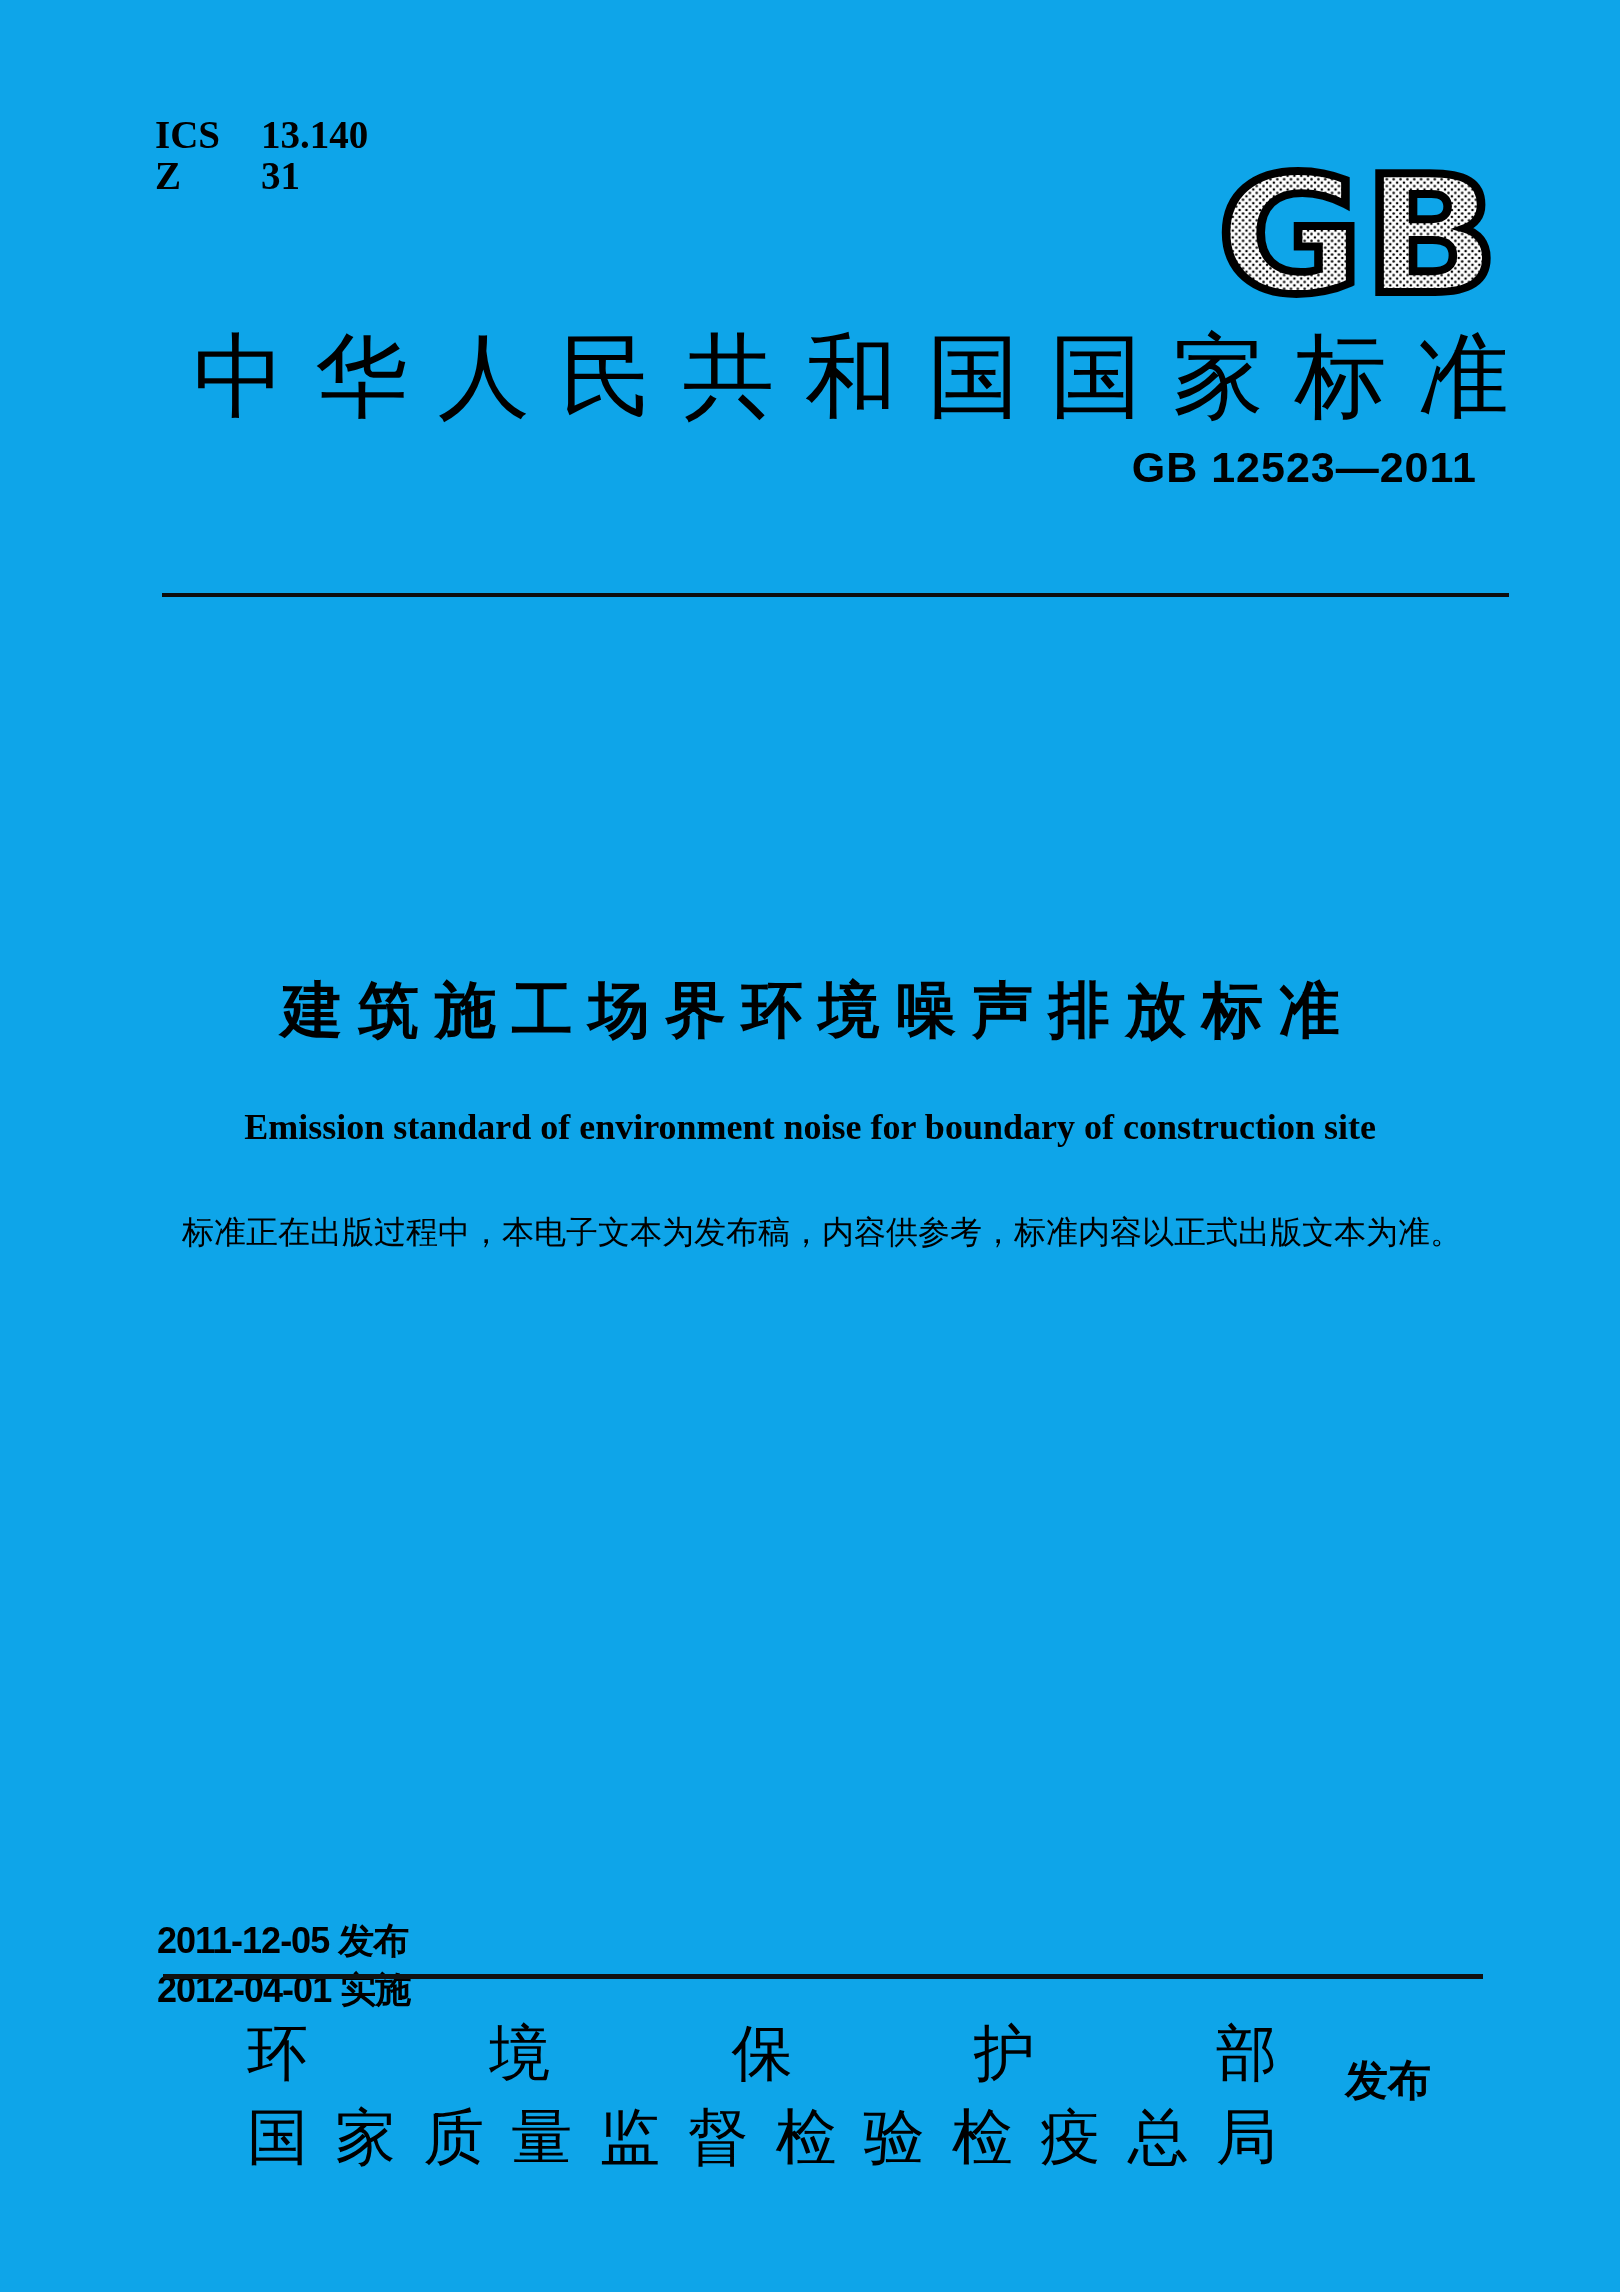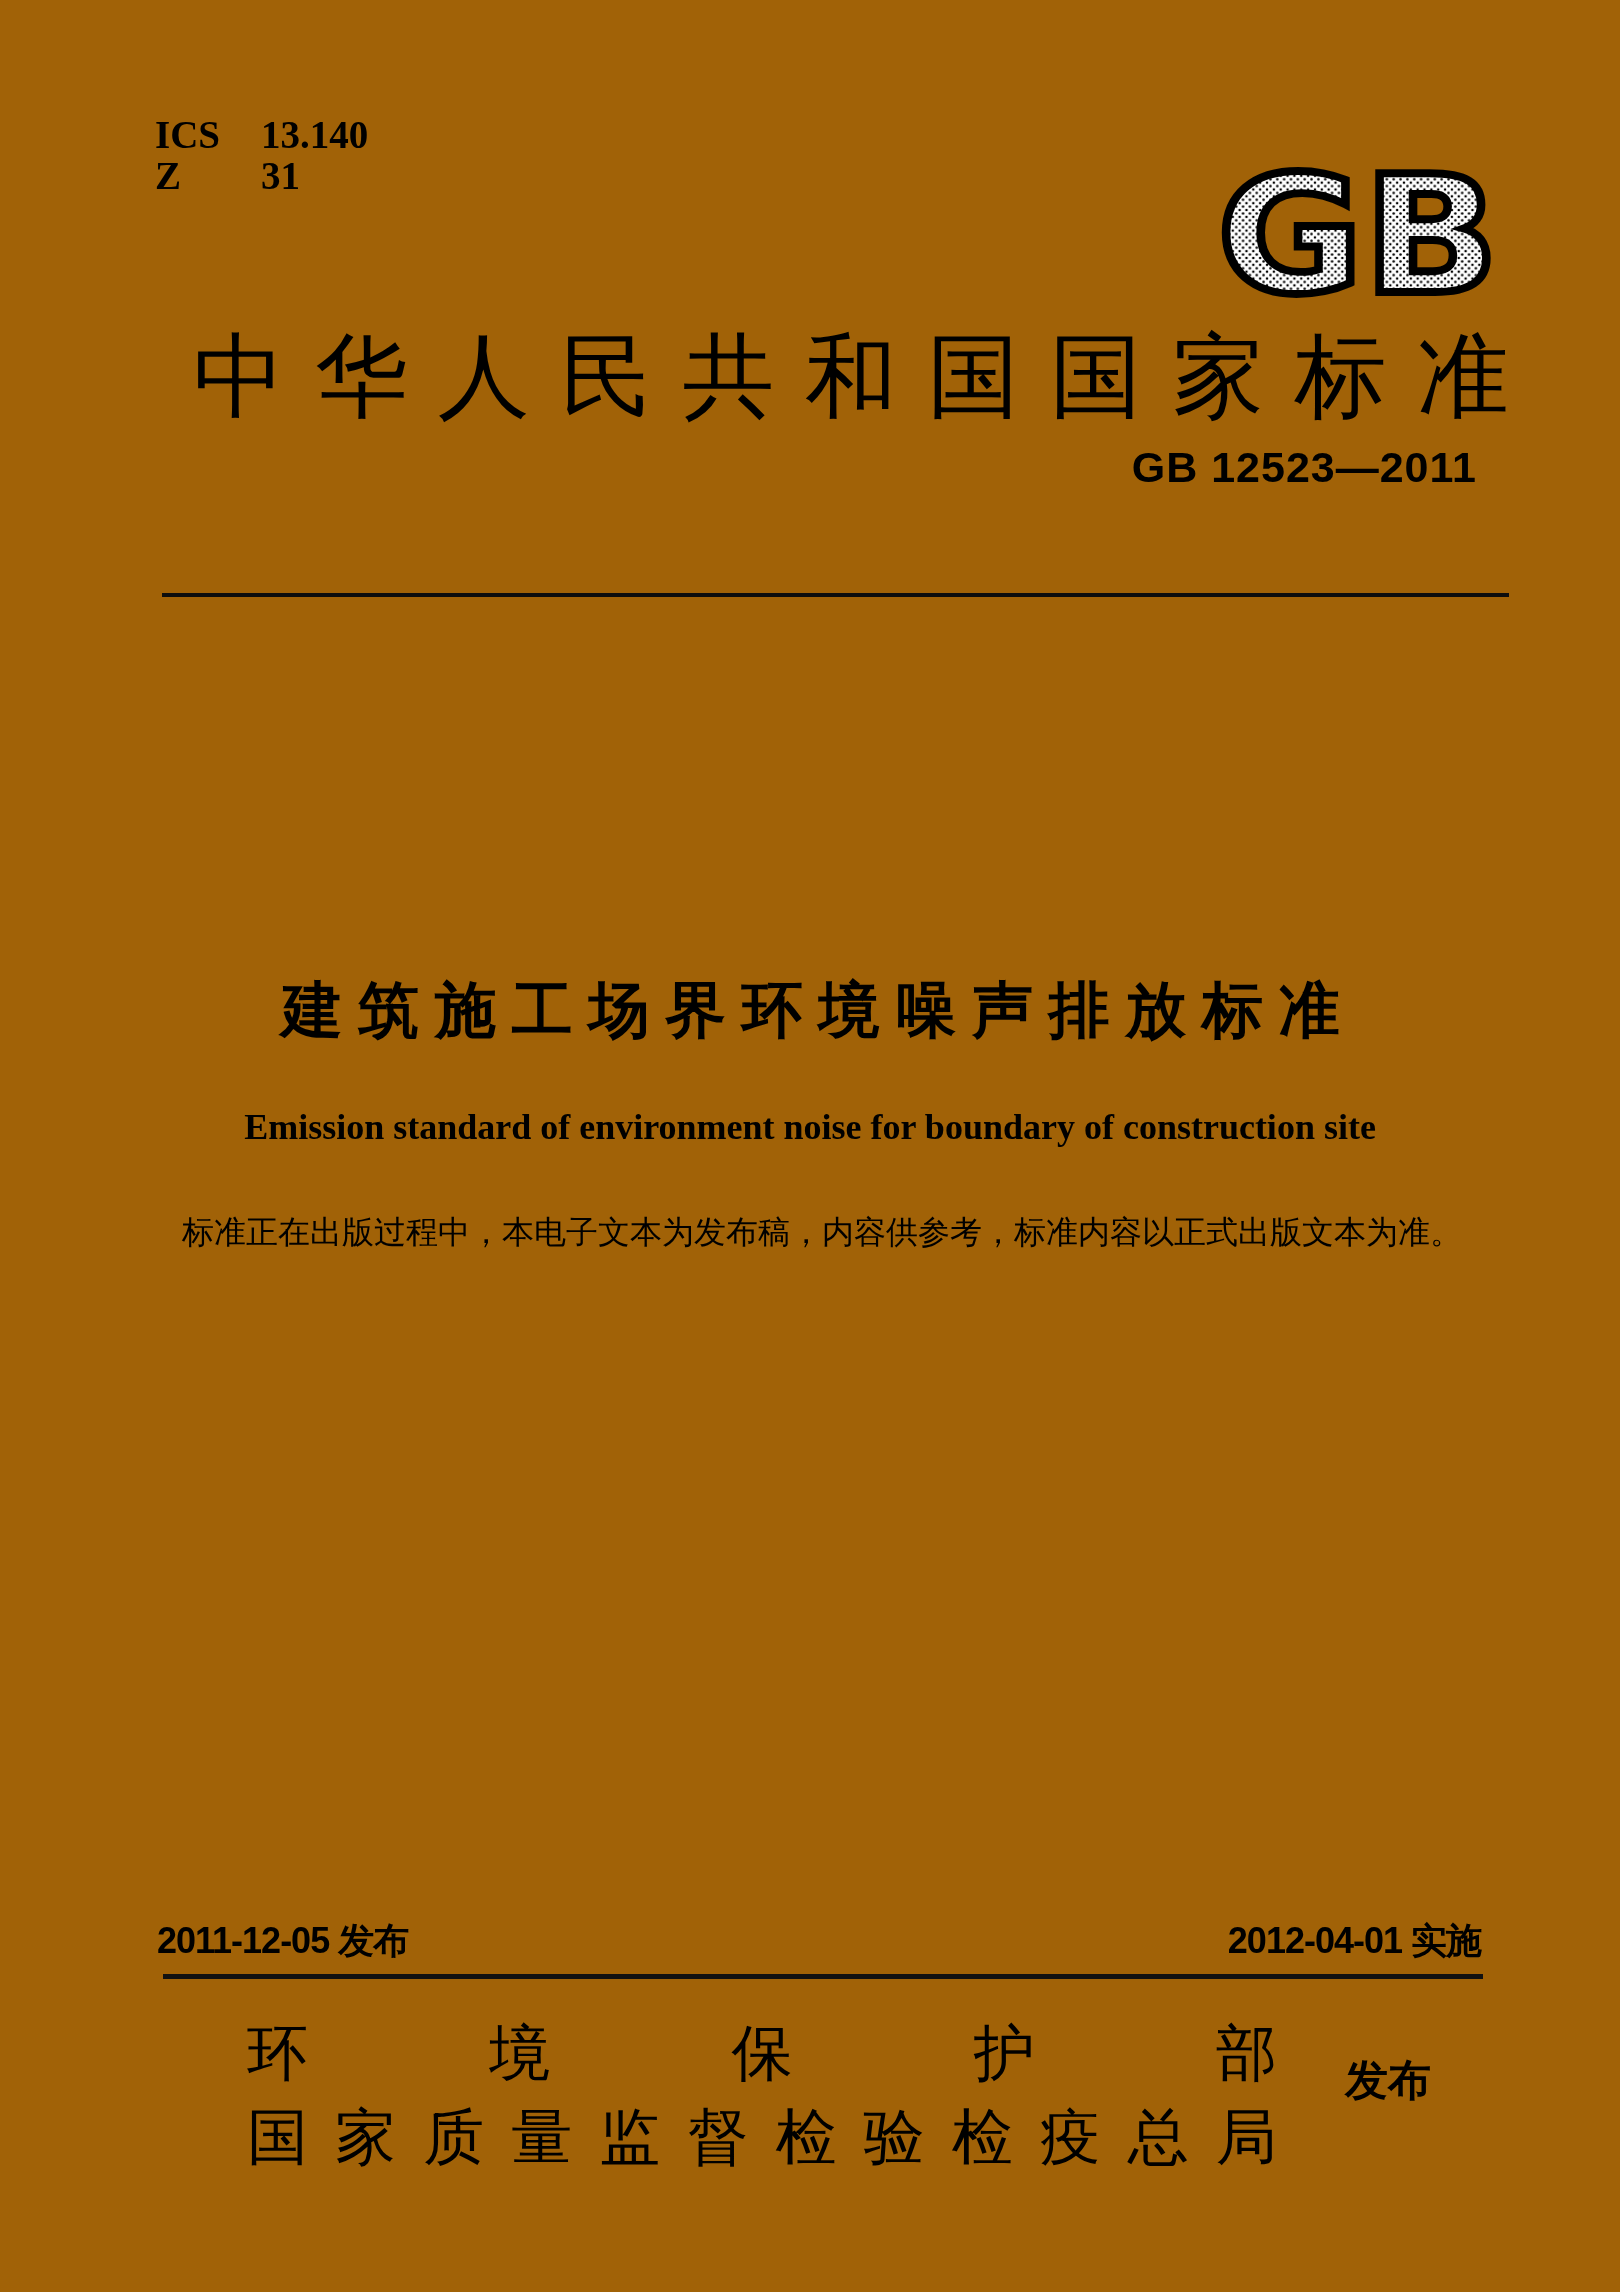--- a/index.html
+++ b/index.html
@@ -1,20 +1,20 @@
 <!DOCTYPE html>
 <html><head>
 <meta charset="utf-8">
 <style>
   html, body { margin: 0; padding: 0; background: #888; }
   .page {
     position: relative;
     width: 1620px;
     height: 2293px;
-    background: #a16207;
+    background: #0ea5e9;
     overflow: hidden;
     font-family: "Liberation Serif", "DejaVu Serif", serif;
     color: #000;
   }
 
   
   .ics-block {
     position: absolute;
     left: 155px;
     top: 114px;
@@ -101,20 +101,21 @@
     position: absolute;
     left: 157px;
     right: 139px;
     top: 1917px;
     display: flex;
     justify-content: space-between;
     font-family: "Liberation Sans", "DejaVu Sans", sans-serif;
     font-weight: bold;
     font-size: 36px;
     letter-spacing: -1px;
+    flex-direction: column;
   }
 
   .rule-bottom {
     position: absolute;
     left: 163px;
     right: 137px;
     top: 1974px;
     height: 4.9px;
     background: #111;
   }

